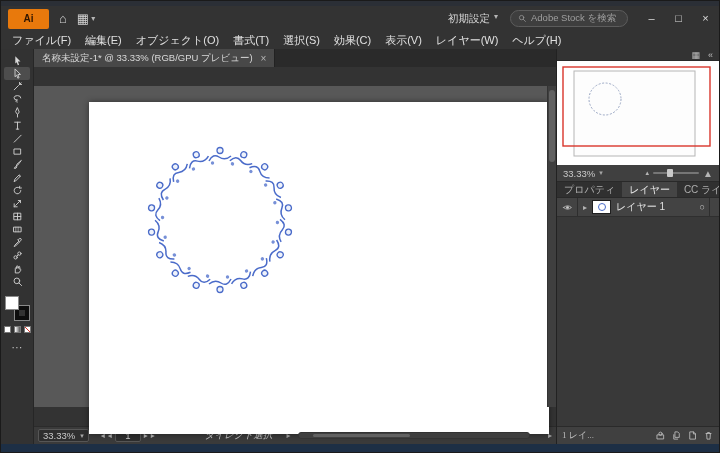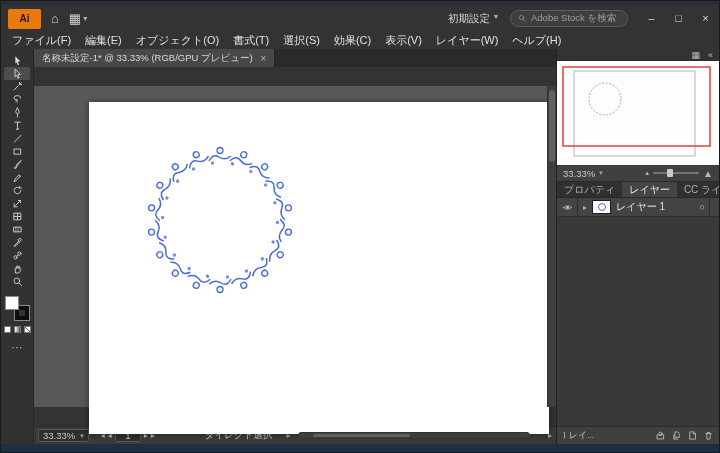--- a/index.html
+++ b/index.html
@@ -5,21 +5,21 @@
   * { margin:0; padding:0; box-sizing:border-box; }
   html,body { background:#111; }
   body { font-family:"Liberation Sans","DejaVu Sans",sans-serif; }
 
   .window { position:relative; width:720px; height:453px; background:#333333; overflow:hidden;
             color:#d8d8d8; border:1px solid #1a1a1a; display:flex; flex-direction:column; }
 
   
   .top-strip { height:5px; background:#2b2f36; flex:0 0 auto; }
   .appbar { height:25px; flex:0 0 auto; display:flex; align-items:center; background:#333333; padding:0 0 0 7px; }
-  .ai-logo { width:33px; height:20px; background:#e8790c; color:#2f1500; font-weight:bold; font-size:10px;
+  .ai-logo { width:41px; height:20px; background:#e8790c; color:#2f1500; font-weight:bold; font-size:10px;
              display:flex; align-items:center; justify-content:center; border-radius:2px; }
   .icon-btn { margin-left:10px; font-size:13px; color:#d2d2d2; display:flex; align-items:center; cursor:default; }
   .icon-btn .caret { font-size:8px; margin-left:2px; color:#b5b5b5; }
   .appbar-spacer { flex:1; }
   .workspace { font-size:10.5px; color:#d8d8d8; display:flex; align-items:flex-start; margin-right:12px;font-family:Liberation Serif, serif; }
   .workspace .caret { font-size:8px; margin-left:4px; color:#b5b5b5; }
   .searchbox { width:118px; height:17px; border:1px solid #5c5c5c; background:#3e3e3e; border-radius:9px;
                display:flex; align-items:center; padding:0 7px; margin-right:10px; }
   .searchbox .ph { font-size:9.5px; color:#9f9f9f; margin-left:4px; white-space:nowrap;text-align:center; }
   .winctl { display:flex; height:25px; }
@@ -62,21 +62,21 @@
   
   .statusbar { height:18px; flex:0 0 auto; background:#3a3a3a; border-top:1px solid #2b2b2b;
                display:flex; align-items:center; font-size:9.5px; color:#c8c8c8; padding:0 4px; gap:4px; }
   .zoom-select { background:#2e2e2e; border:1px solid #565656; height:13px; display:flex; align-items:center;
                  padding:0 4px; gap:5px; border-radius:2px; }
   .zoom-select .caret { font-size:7px; color:#a5a5a5; }
   .ab-nav { display:flex; align-items:center; gap:3px; margin-left:8px; }
   .ab-nav .nav-arrow { font-size:8px; color:#b5b5b5; }
   .ab-field { background:#2e2e2e; border:1px solid #565656; width:26px; height:13px; text-align:center;
               line-height:12px; border-radius:2px; }
-  .tool-status { margin-left:46px; white-space:nowrap; }
+  .tool-status { margin-left:46px; white-space:nowrap;font-style:italic; }
   .flyout { font-size:8px; color:#a5a5a5; margin-left:10px; }
   .hscroll { flex:1; height:7px; background:#3f3f3f; border:1px solid #333; border-radius:3px; margin:0 4px; position:relative; }
   .hscroll .thumbh { position:absolute; top:1px; bottom:1px; left:6%; width:42%; background:#616161; border-radius:3px; }
 
   
   .dock { width:163px; flex:0 0 auto; background:#3d3d3d; border-left:1px solid #222; display:flex; flex-direction:column; }
   .dock-top { height:12px; flex:0 0 auto; background:#333333; display:flex; align-items:center; justify-content:flex-end;
               gap:8px; padding-right:6px; border-bottom:1px solid #2a2a2a; }
   .dock-top span { font-size:9px; color:#bdbdbd; line-height:10px; }
   .ptabs { height:16px; flex:0 0 auto; background:#303030; display:flex; align-items:stretch; border-bottom:1px solid #292929; }

